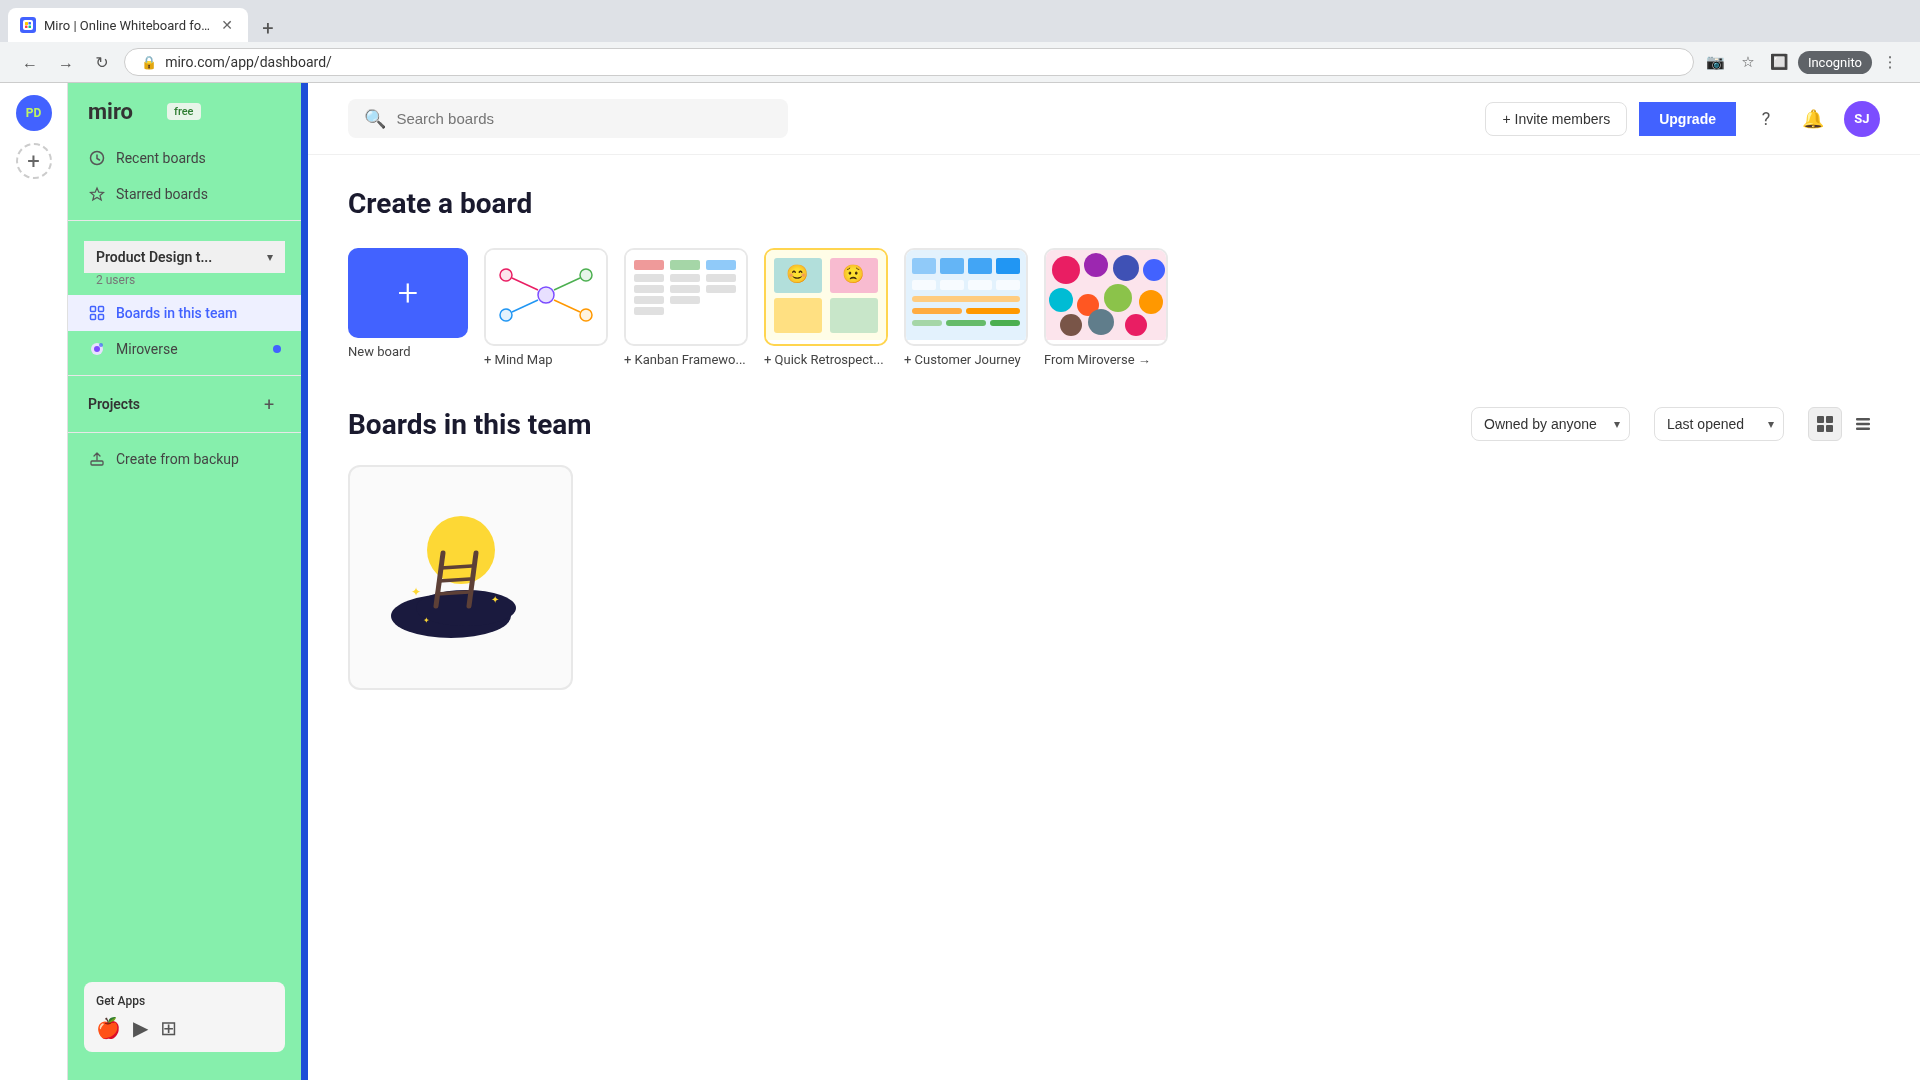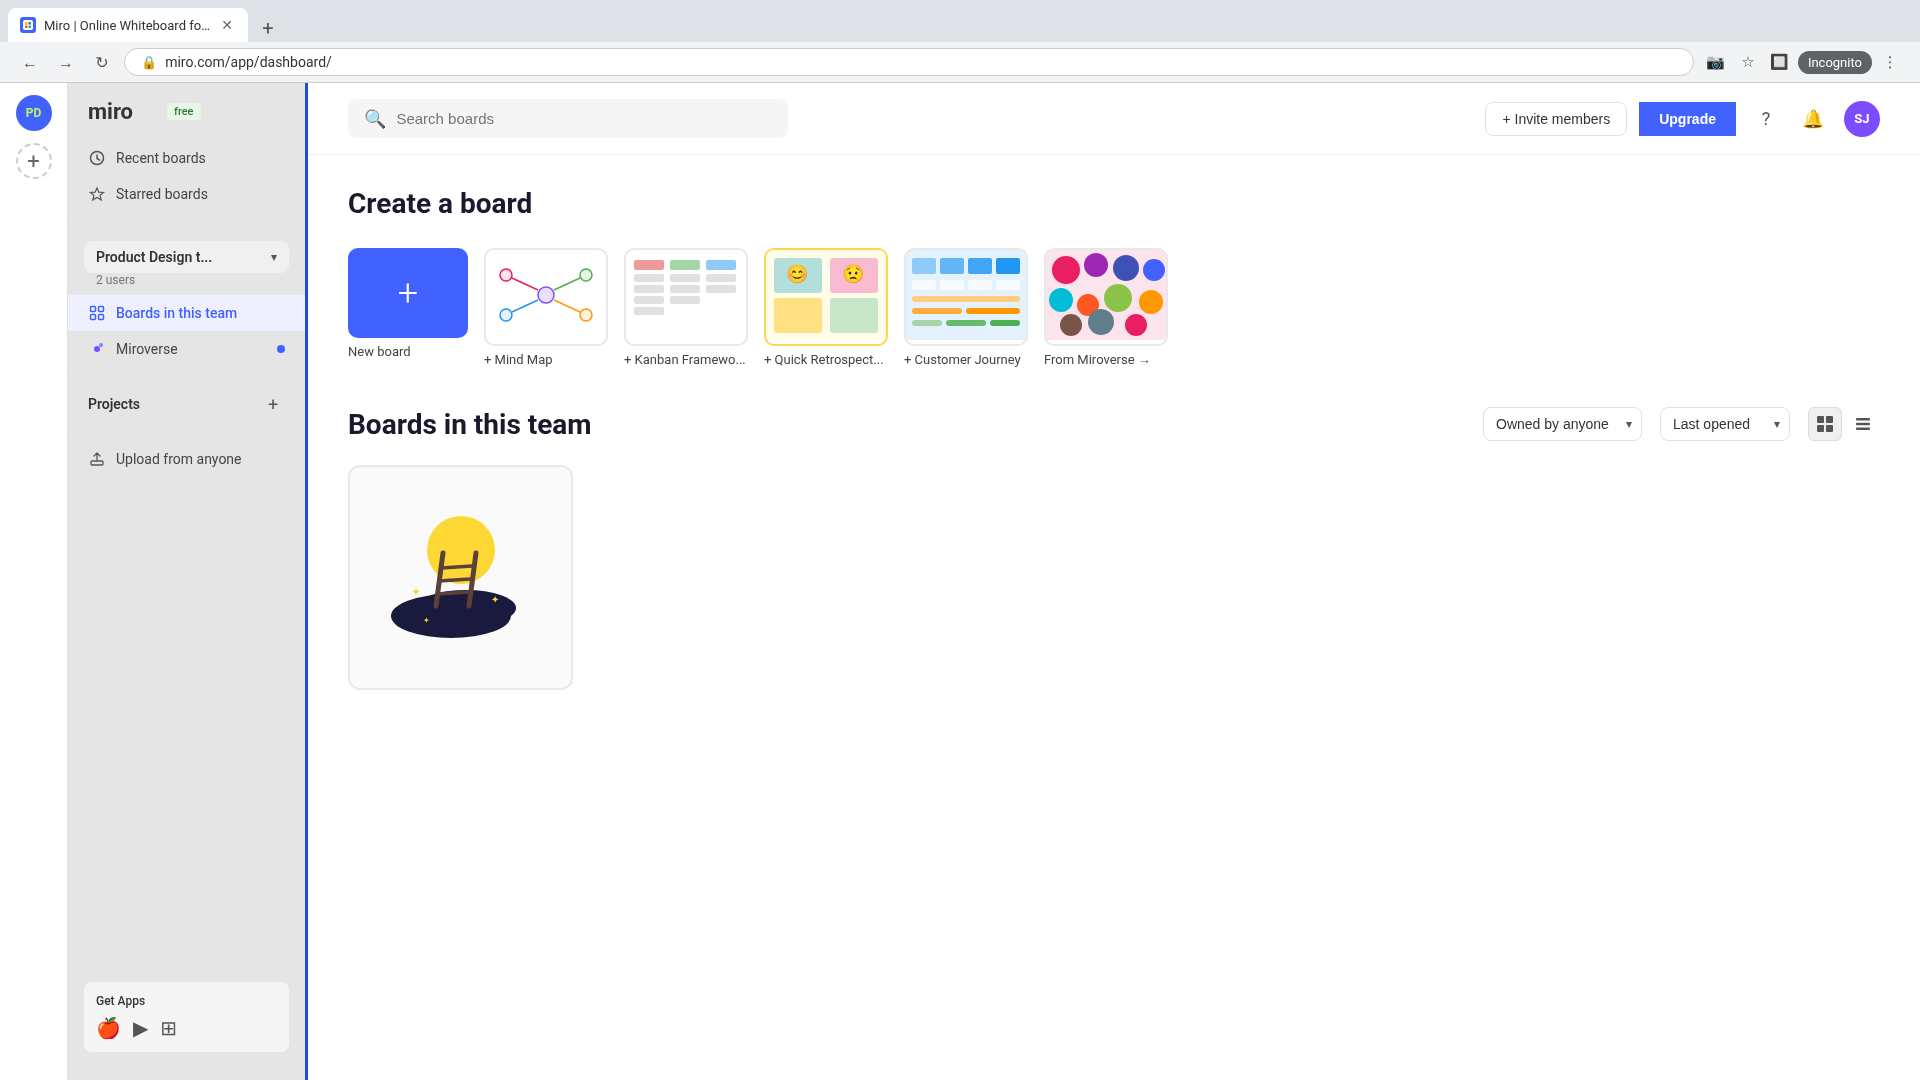--- a/index.html
+++ b/index.html
@@ -24,30 +24,30 @@
 
     
     .app-container { display: flex; flex: 1; overflow: hidden; }
 
     
     .far-left { width: 68px; background: #fff; border-right: 1px solid #e0e0e0; display: flex; flex-direction: column; align-items: center; padding-top: 12px; gap: 8px; flex-shrink: 0; }
     .avatar { width: 36px; height: 36px; border-radius: 50%; background: #4262ff; color: #bef264; display: flex; align-items: center; justify-content: center; font-size: 12px; font-weight: 700; }
     .add-btn { width: 36px; height: 36px; border-radius: 50%; border: 2px dashed #ccc; display: flex; align-items: center; justify-content: center; color: #666; font-size: 22px; cursor: pointer; margin-top: 4px; }
 
     
-    .sidebar { width: 240px; background: #e5e5e5; border-right: 3px solid #1d4ed8; display: flex; flex-direction: column; padding: 16px 0; flex-shrink: 0; overflow-y: auto; }
+    .sidebar { width: 240px; background: #86efac; border-right: 7px solid #1d4ed8; display: flex; flex-direction: column; padding: 16px 0; flex-shrink: 0; overflow-y: auto; }
     .miro-logo { padding: 0 20px 16px; display: flex; align-items: center; gap: 10px; }
     .miro-logo-text { font-size: 22px; font-weight: 700; color: #333; }
     .miro-badge { background: #e8f5e9; color: #2e7d32; font-size: 11px; padding: 2px 7px; border-radius: 4px; font-weight: 500; margin-left: 24px; }
     .sidebar-item { display: flex; align-items: center; gap: 10px; padding: 9px 20px; cursor: pointer; font-size: 14px; color: #444; border-radius: 0; transition: background 0.15s; }
     .sidebar-item .icon { width: 18px; height: 18px; display: flex; align-items: center; justify-content: center; color: #555; }
     .sidebar-item.active { color: #4262ff; font-weight: 500; background: #eef0ff; }
     .sidebar-item.active .icon { color: #4262ff; }
     .team-section { margin: 12px 16px 4px; }
-    .team-selector { display: flex; align-items: center; justify-content: space-between; padding: 8px 12px; background: #f0f0f0; border-radius: 8px; cursor: pointer; }
+    .team-selector { display: flex; align-items: center; justify-content: space-between; padding: 8px 12px; background: #f0f0f0; border-radius: 0; cursor: pointer; }
     .team-name { font-size: 14px; font-weight: 600; color: #333; }
     .team-users { font-size: 12px; color: #777; padding-left: 12px; padding-bottom: 4px; }
     .sidebar-divider { height: 1px; background: #e8e8e8; margin: 8px 0; }
     .projects-header { display: flex; align-items: center; justify-content: space-between; padding: 8px 20px; }
     .projects-label { font-size: 14px; font-weight: 600; color: #333; }
     .projects-add { width: 24px; height: 24px; display: flex; align-items: center; justify-content: center; border-radius: 4px; color: #555; font-size: 18px; cursor: pointer; }
     .sidebar-bottom { margin-top: auto; padding: 12px 16px; }
     .get-apps-card { background: #f5f5f5; border-radius: 8px; padding: 12px; }
     .get-apps-title { font-size: 12px; font-weight: 500; color: #333; margin-bottom: 8px; }
     .app-icons { display: flex; gap: 12px; }
@@ -81,21 +81,21 @@
     .template-card .thumb { border-radius: 10px; overflow: hidden; border: 2px solid #e8e8e8; transition: border-color 0.15s; }
     .template-card .thumb-label { font-size: 13px; color: #444; margin-top: 6px; font-weight: 400; }
 
     .new-board-card { width: 120px; height: 90px; background: #4262ff; border-radius: 10px; display: flex; align-items: center; justify-content: center; cursor: pointer; border: none; transition: background 0.15s; }
     .new-board-plus { color: #fff; font-size: 36px; font-weight: 300; }
 
     
     .boards-section { margin-top: 40px; }
     .boards-header { display: flex; align-items: center; justify-content: space-between; margin-bottom: 24px; }
     .boards-title { font-size: 28px; font-weight: 700; color: #1a1a2e; }
-    .boards-filters { display: flex; align-items: center; gap: 18px; }
+    .boards-filters { display: flex; align-items: center; gap: 24px; }
     .filter-select { border: 1px solid #e0e0e0; border-radius: 8px; padding: 8px 32px 8px 12px; font-size: 14px; color: #333; background: #fff; cursor: pointer; appearance: none; -webkit-appearance: none; }
     .filter-select-wrapper { position: relative; }
     .filter-select-wrapper::after { content: '▾'; position: absolute; right: 10px; top: 50%; transform: translateY(-50%); color: #555; pointer-events: none; font-size: 12px; }
     .view-toggle { display: flex; gap: 4px; }
     .view-btn { width: 34px; height: 34px; display: flex; align-items: center; justify-content: center; border-radius: 6px; cursor: pointer; color: #555; font-size: 18px; border: 1px solid transparent; }
     .view-btn.active { background: #f0f0f0; border-color: #ddd; }
 
     
     .boards-grid { display: flex; gap: 20px; flex-wrap: wrap; }
     .board-card { width: 225px; height: 225px; border: 2px solid #e8e8e8; border-radius: 12px; overflow: hidden; cursor: pointer; position: relative; background: #fafafa; display: flex; flex-direction: column; align-items: center; justify-content: center; }
@@ -214,21 +214,21 @@
 
     <div class="sidebar-divider"></div>
 
     <div class="sidebar-item">
       <span class="icon">
         <svg width="16" height="16" viewBox="0 0 16 16" fill="none">
             <rect x="2" y="10" width="12" height="4" rx="1" stroke="#555" stroke-width="1.3"></rect>
             <path d="M8 2v7M5 5l3-3 3 3" stroke="#555" stroke-width="1.3" stroke-linecap="round" stroke-linejoin="round"></path>
           </svg>
       </span>
-      <span>Upload from anyone</span>
+      <span>Create from backup</span>
     </div>
 
     <div style="flex:1;"></div>
 
     <div class="sidebar-bottom">
       <div class="get-apps-card">
         <div class="get-apps-title">Get Apps</div>
         <div class="app-icons">
           <span class="app-icon">🍎</span>
           <span class="app-icon">▶</span>

